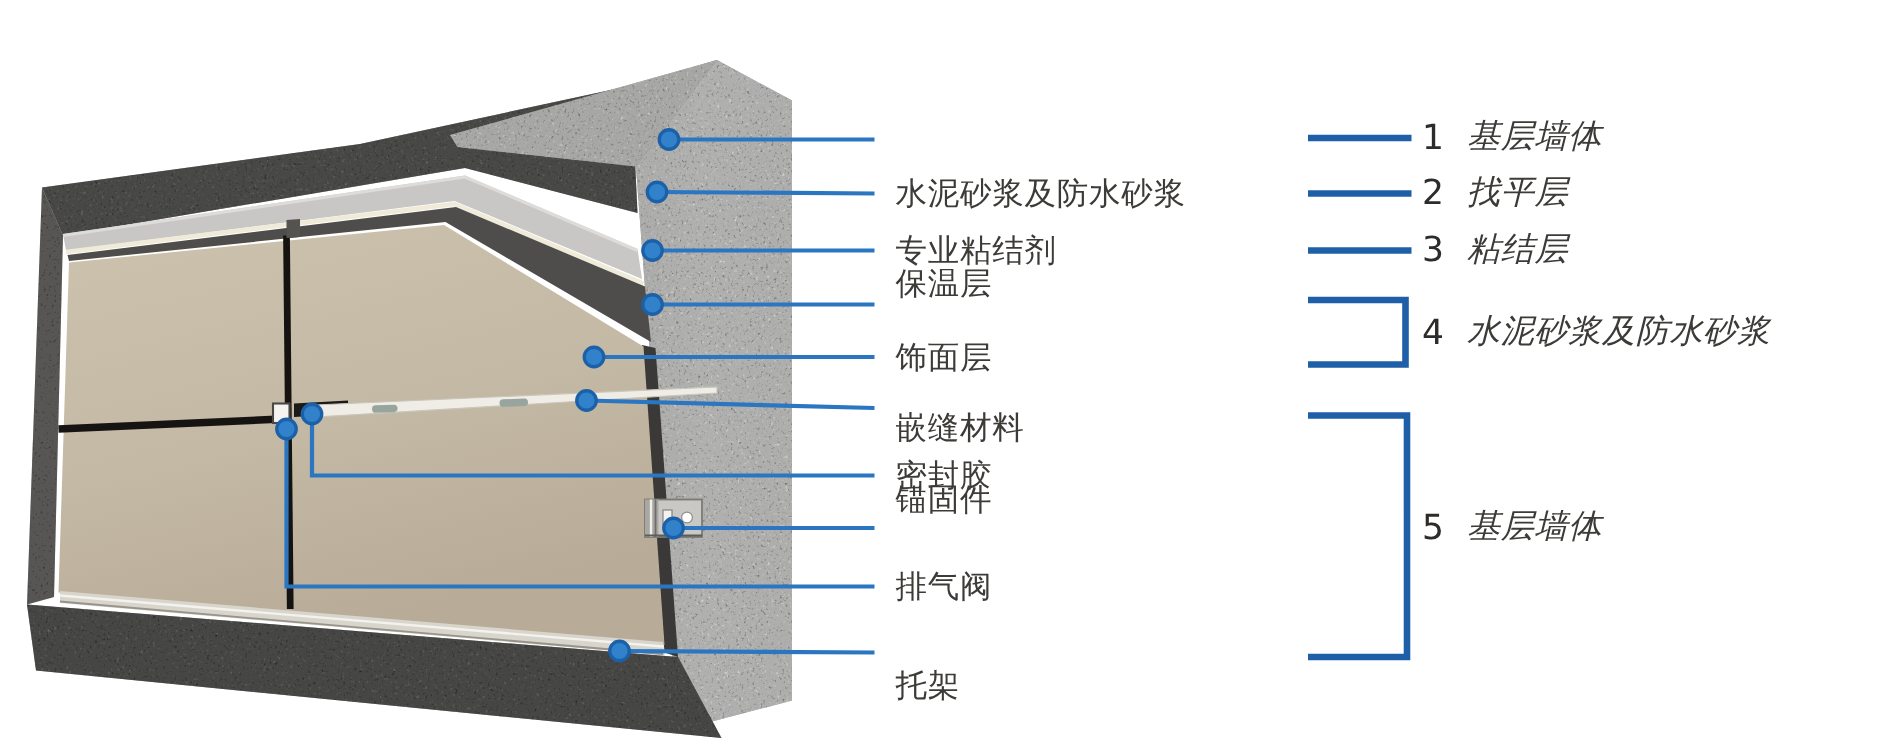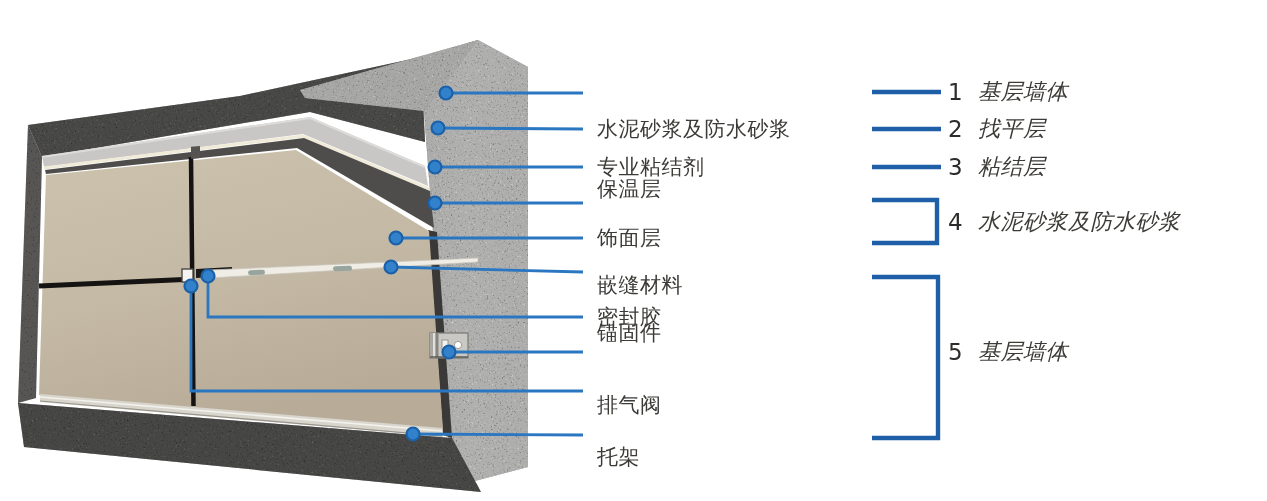--- a/index.html
+++ b/index.html
@@ -175,21 +175,21 @@
     </g>
   </svg>
 
   <div class="lbl" style="top:116px">水泥砂浆及防水砂浆</div>
   <div class="lbl" style="top:154px">专业粘结剂</div>
   <div class="lbl" style="top:176px">保温层</div>
   <div class="lbl" style="top:225px">饰面层</div>
   <div class="lbl" style="top:272px">嵌缝材料</div>
   <div class="lbl" style="top:304px">密封胶</div>
   <div class="lbl" style="top:320px">锚固件</div>
-  <div class="lbl" style="top:392px">排气阀</div>
+  <div class="lbl" style="top:378px">排气阀</div>
   <div class="lbl" style="top:444px">托架</div>
 
   <div class="grp" style="top:78px">
     <span class="num">1</span>
     <span class="gtext">基层墙体</span>
   </div>
   <div class="grp" style="top:115px">
     <span class="num">2</span>
     <span class="gtext">找平层</span>
   </div>

